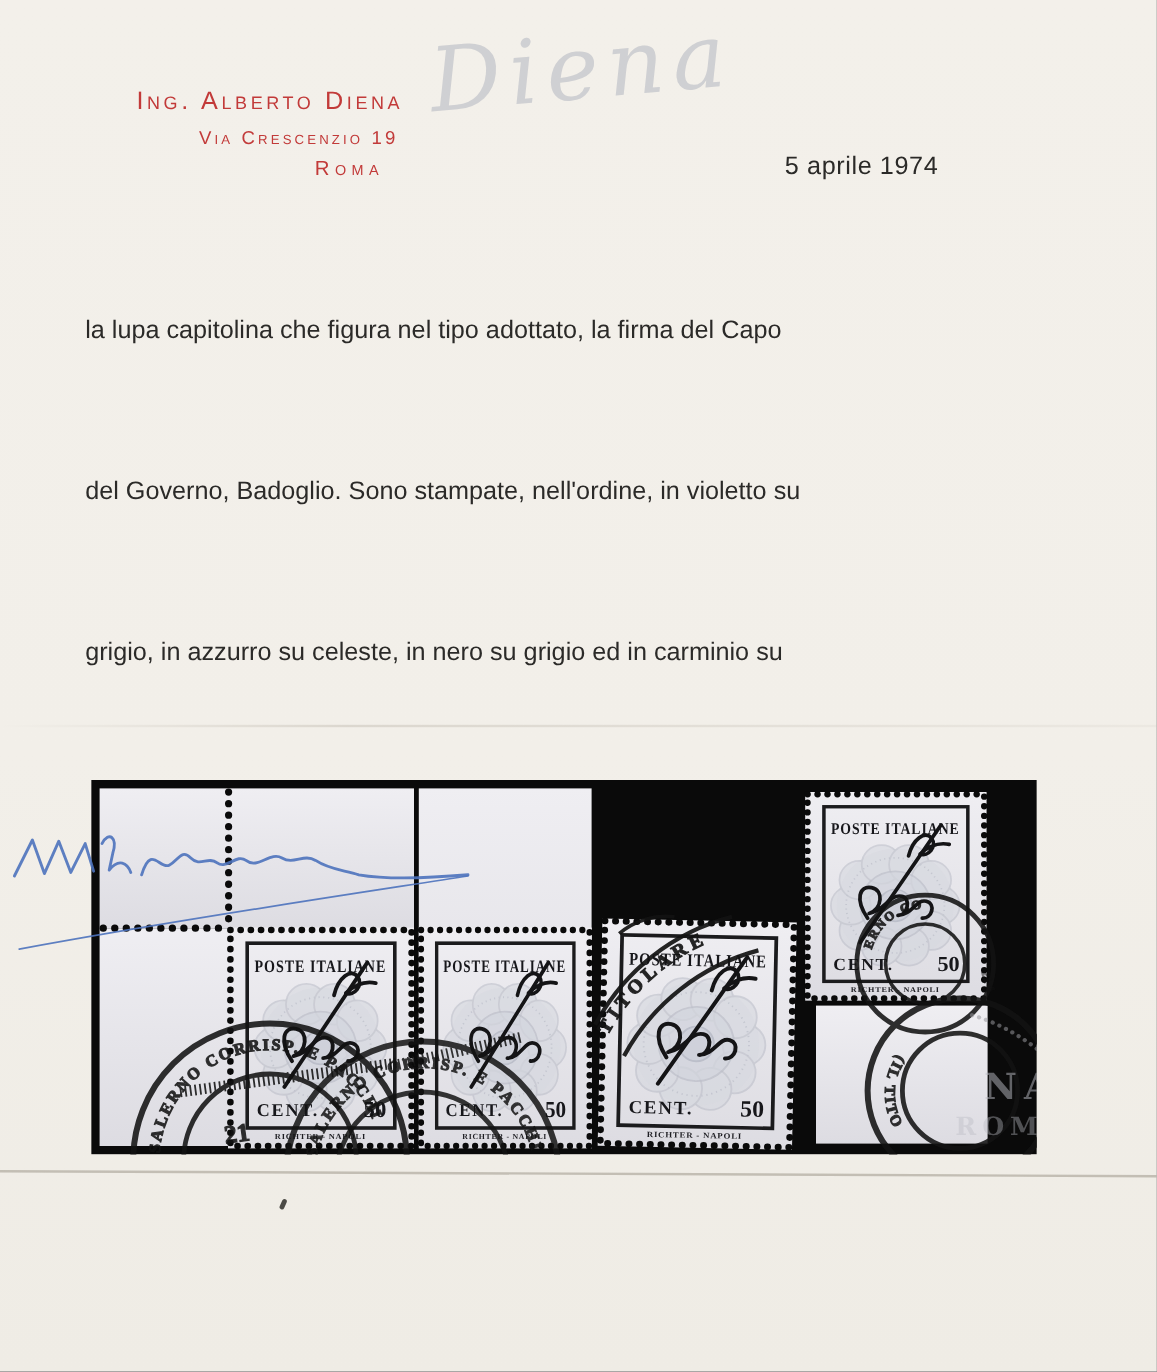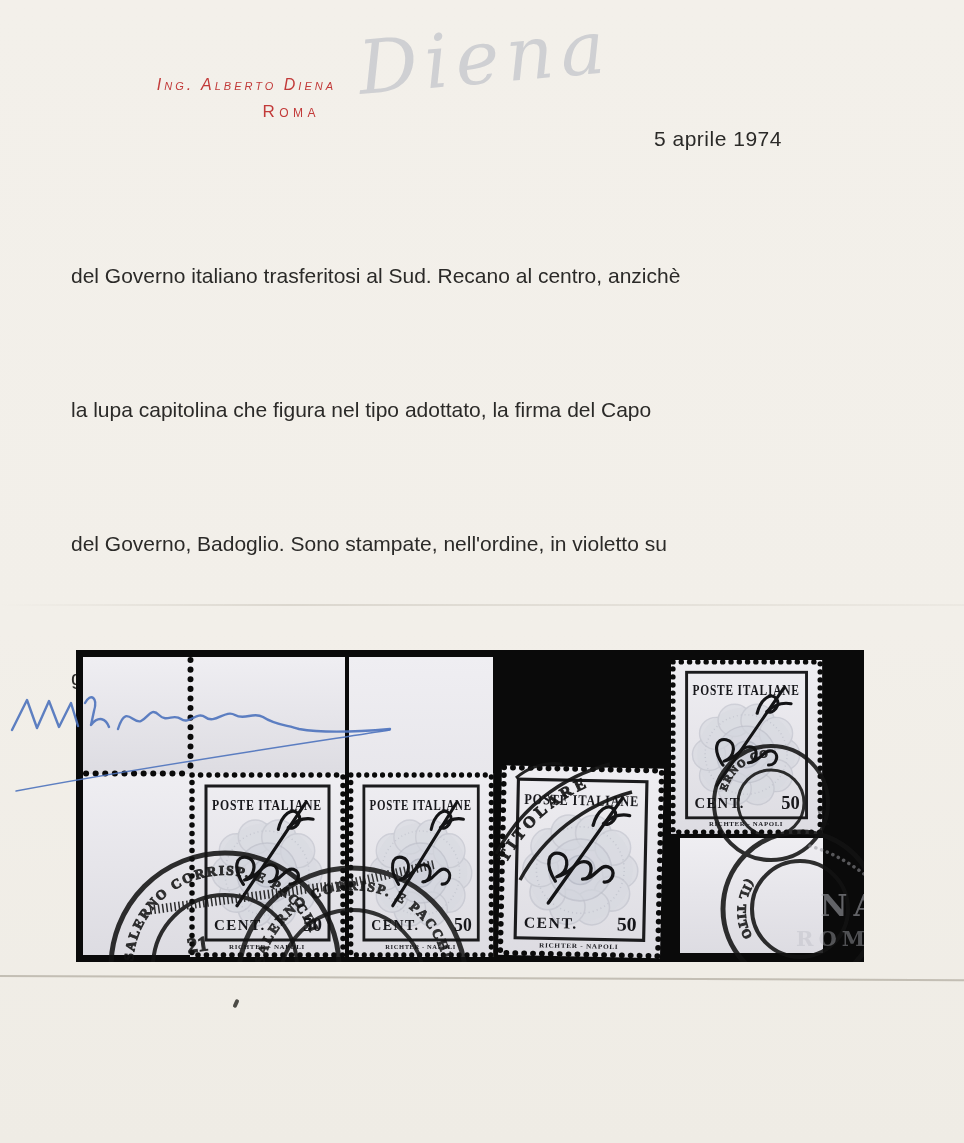--- a/index.html
+++ b/index.html
@@ -1,21 +1,21 @@
 <!DOCTYPE html>
 <html><head>
 <meta charset="utf-8">
 <style>
   html,body{margin:0;padding:0;background:#8a8a8a;}
   .page{position:relative;width:964px;height:1143px;overflow:hidden;
         background:linear-gradient(180deg,#f3f0ea 0%,#f2efe9 55%,#efece5 100%);
         font-family:"Liberation Sans",sans-serif;}
   
   .letterhead{position:absolute;left:88px;top:72px;width:248px;text-align:right;color:#c23a39;}
-  .lh1{font-variant:small-caps;font-size:16px;letter-spacing:3px;line-height:26px;font-style:italic;}
+  .lh1{font-variant:small-caps;font-size:21px;letter-spacing:3px;line-height:26px;}
   .lh2{font-variant:small-caps;font-size:15.5px;letter-spacing:2.6px;line-height:22px;margin-top:7px;padding-right:4px;}
   .lh3{font-variant:small-caps;font-size:17px;letter-spacing:4.5px;line-height:22px;margin-top:3px;padding-right:16px;}
   
   .watermark{position:absolute;left:358px;top:14px;font-family:"DejaVu Serif",serif;font-style:italic;
              font-size:74px;letter-spacing:7px;color:rgba(172,176,188,0.5);transform:rotate(-5deg);}
   
   .type{font-family:Liberation Sans, sans-serif;color:#2b2a28;}
   .dateline{position:absolute;left:654px;top:127px;font-size:21px;letter-spacing:0.5px;}
   .bodytext{position:absolute;left:71px;top:165px;width:860px;font-size:21px;line-height:44.6px;white-space:pre;}
   
@@ -43,29 +43,29 @@
            transform:rotate(0.25deg);transform-origin:left center;}
   .speck{position:absolute;left:234px;top:999px;width:4px;height:9px;background:#4c4b46;border-radius:2px;transform:rotate(24deg);}
 </style>
 </head>
 <body>
 
 <div class="page">
 
   <div class="letterhead">
     <div class="lh1">Ing. Alberto Diena</div>
+    <div class="lh2">Via Crescenzio 19</div>
     <div class="lh3">Roma</div>
   </div>
 
   <div class="watermark">Diena</div>
 
   <div class="type dateline">5 aprile 1974</div>
 
   <div class="type bodytext">
-    <div>del Governo italiano trasferitosi al Sud. Recano al centro, anzichè</div>
     <div>la lupa capitolina che figura nel tipo adottato, la firma del Capo</div>
     <div>del Governo, Badoglio. Sono stampate, nell'ordine, in violetto su</div>
     <div>grigio, in azzurro su celeste, in nero su grigio ed in carminio su</div>
     
     
     
     
   </div>
 
   <svg class="photo" viewBox="0 0 788 312">

